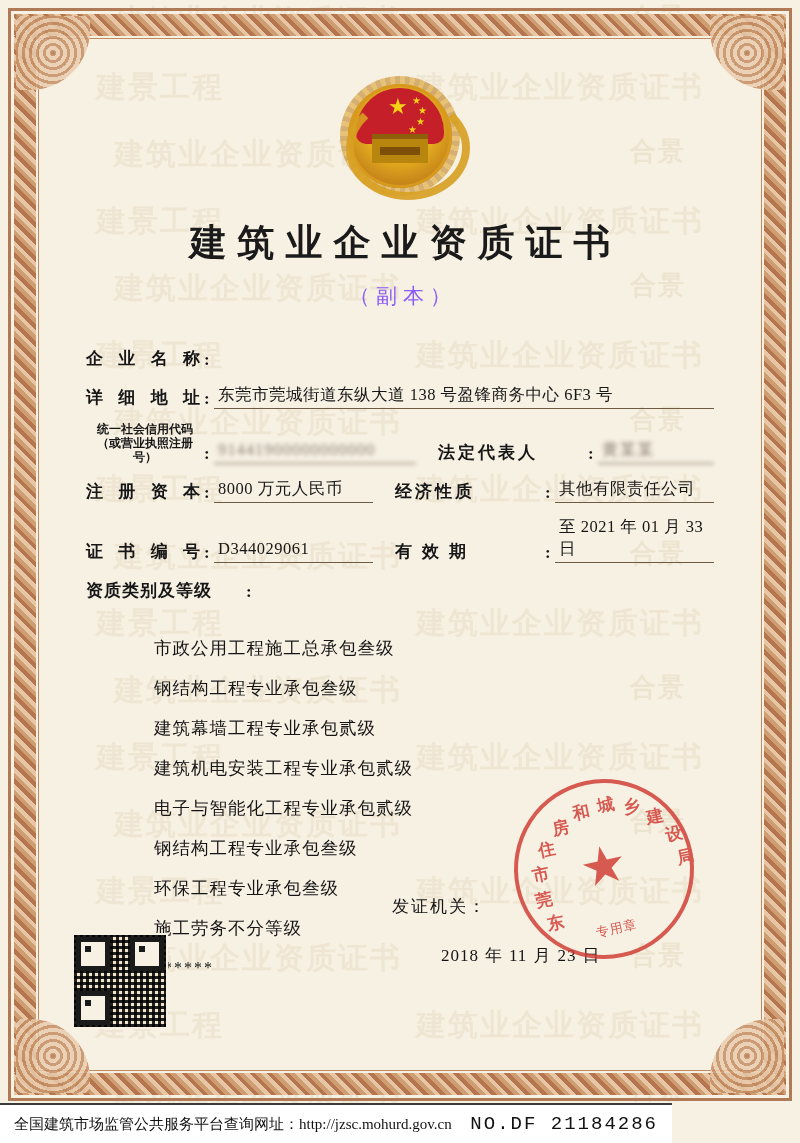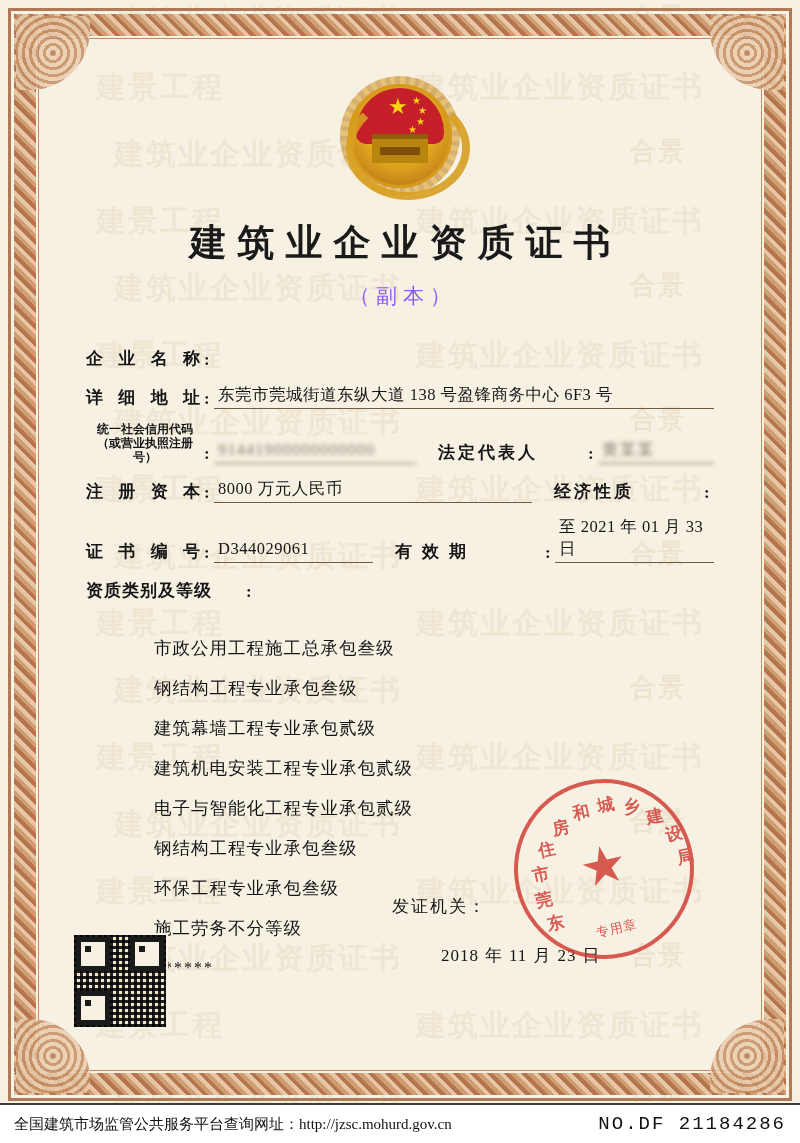--- a/index.html
+++ b/index.html
@@ -350,21 +350,21 @@
   }
   .qr .f1 { left: 2px; top: 2px; }
   .qr .f2 { right: 2px; top: 2px; }
   .qr .f3 { left: 2px; bottom: 2px; }
 
   
   .bottombar {
     position: absolute;
     left: 0;
     bottom: 0;
-    width: 800px;
+    width: 672px;
     height: 40px;
     border-top: 2px solid #3b3b3b;
     background: #ffffff;
     display: flex;
     align-items: center;
     justify-content: space-between;
     padding: 0 14px;
     box-sizing: border-box;
     font-size: 15px;
     color: #111;
@@ -509,20 +509,21 @@
         <div class="val blurred" style="max-width:110px;">黄某某</div>
       </div>
 
       <div class="row">
         <div class="lbl">注册资本</div>
         <div class="colon">:</div>
         <div class="val">8000 万元人民币</div>
         <div class="gap"></div>
         <div class="lbl-wide">经济性质</div>
         <div class="colon">:</div>
+        <div class="val" style="max-width:175px;">其他有限责任公司</div>
       </div>
 
       <div class="row">
         <div class="lbl">证书编号</div>
         <div class="colon">:</div>
         <div class="val">D344029061</div>
         <div class="gap"></div>
         <div class="lbl-wide" style="letter-spacing:10px;">有效期</div>
         <div class="colon">:</div>
         <div class="val" style="max-width:175px;">至 2021 年 01 月 33 日</div>

